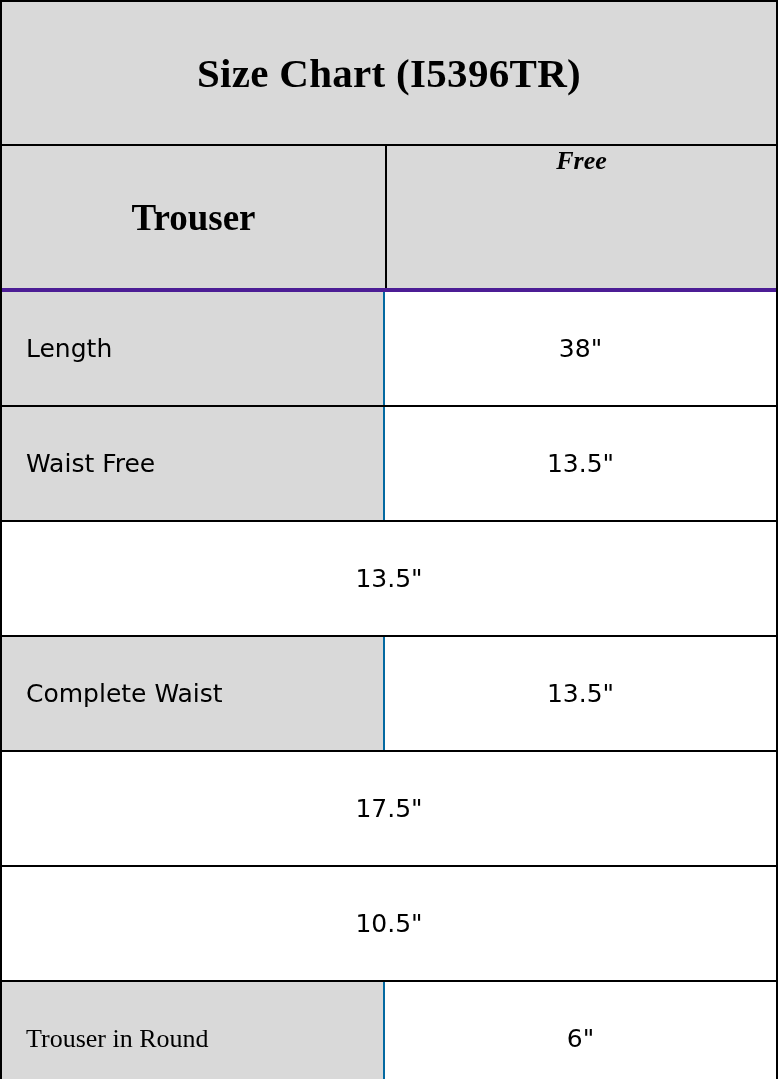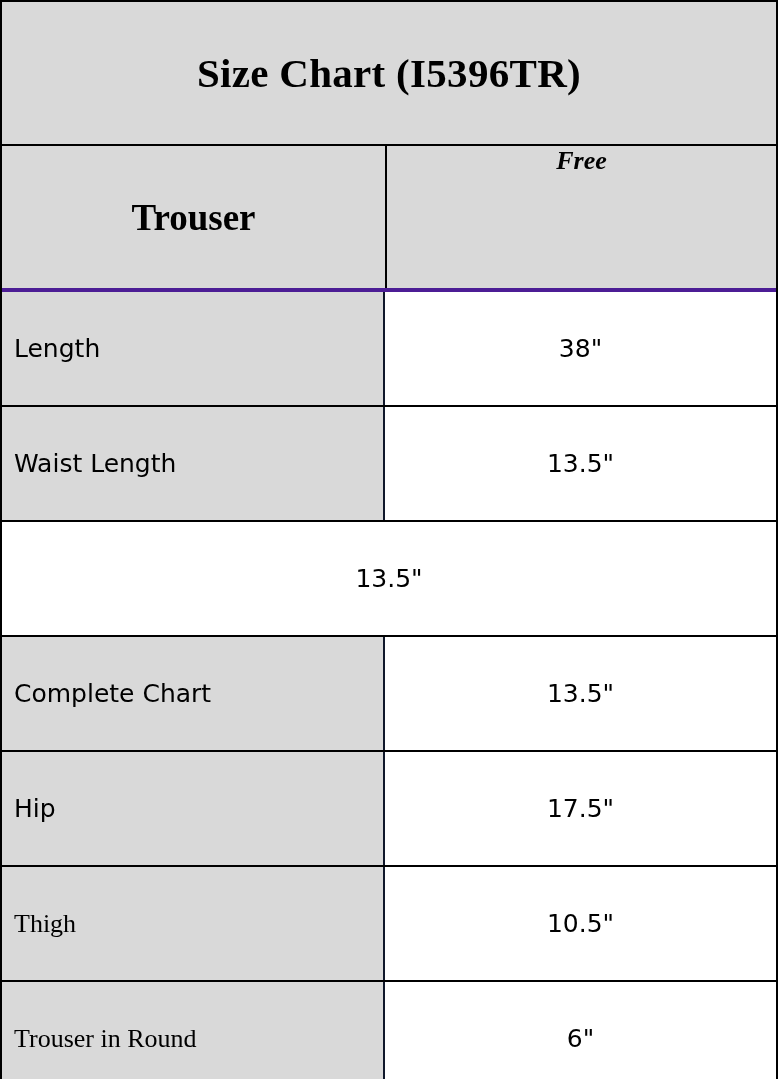--- a/index.html
+++ b/index.html
@@ -79,24 +79,24 @@
     display: flex;
     border-bottom: 2px solid #000000;
   }
   .row:last-child {
     border-bottom: none;
   }
   .cell-label {
     width: 383px;
     min-width: 383px;
     background: #d9d9d9;
-    border-right: 2px solid #0f172a;
+    border-right: 2px solid #0369a1;
     display: flex;
     align-items: center;
-    padding-left: 12px;
+    padding-left: 24px;
     box-sizing: border-box;
   }
   .cell-label-text {
     font-family: "DejaVu Sans", sans-serif;
     font-size: 25px;
     color: #000000;
   }
   .cell-label.serif .cell-label-text {
     font-family: "Liberation Serif", serif;
     font-size: 26px;
@@ -136,55 +136,49 @@
     <div class="cell-label">
       <span class="cell-label-text">Length</span>
     </div>
     <div class="cell-value">
       <span class="cell-value-text">38"</span>
     </div>
   </div>
 
   <div class="row">
     <div class="cell-label">
-      <span class="cell-label-text">Waist Length</span>
+      <span class="cell-label-text">Waist Free</span>
     </div>
     <div class="cell-value">
       <span class="cell-value-text">13.5"</span>
     </div>
   </div>
 
   <div class="row">
     <div class="cell-value">
       <span class="cell-value-text">13.5"</span>
     </div>
   </div>
 
   <div class="row">
     <div class="cell-label">
-      <span class="cell-label-text">Complete Chart</span>
+      <span class="cell-label-text">Complete Waist</span>
     </div>
     <div class="cell-value">
       <span class="cell-value-text">13.5"</span>
     </div>
   </div>
 
   <div class="row">
-    <div class="cell-label">
-      <span class="cell-label-text">Hip</span>
-    </div>
     <div class="cell-value">
       <span class="cell-value-text">17.5"</span>
     </div>
   </div>
 
   <div class="row">
-    <div class="cell-label serif">
-      <span class="cell-label-text">Thigh</span>
-    </div>
     <div class="cell-value">
       <span class="cell-value-text">10.5"</span>
     </div>
   </div>
 
   <div class="row">
     <div class="cell-label serif">
       <span class="cell-label-text">Trouser in Round</span>
     </div>
     <div class="cell-value">

